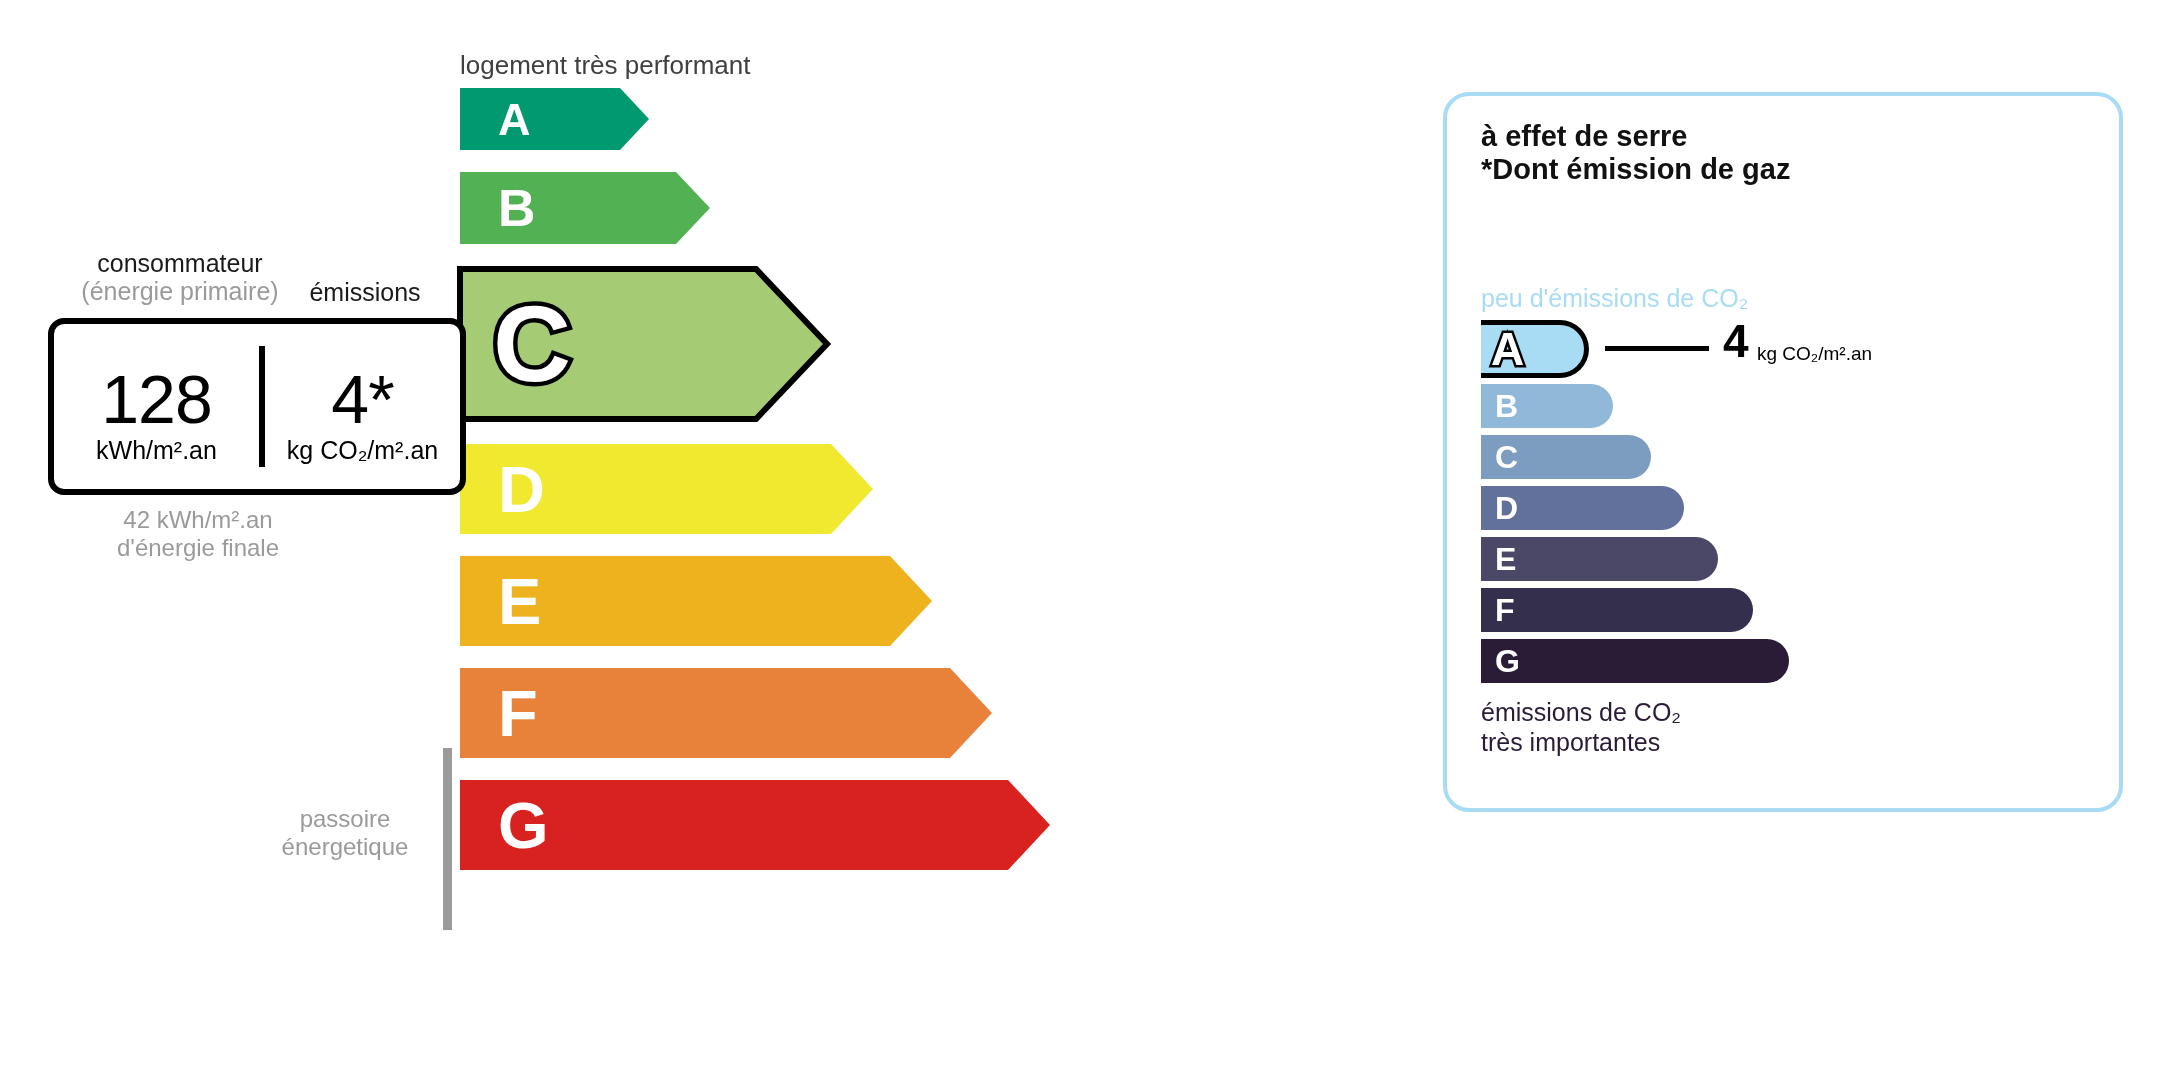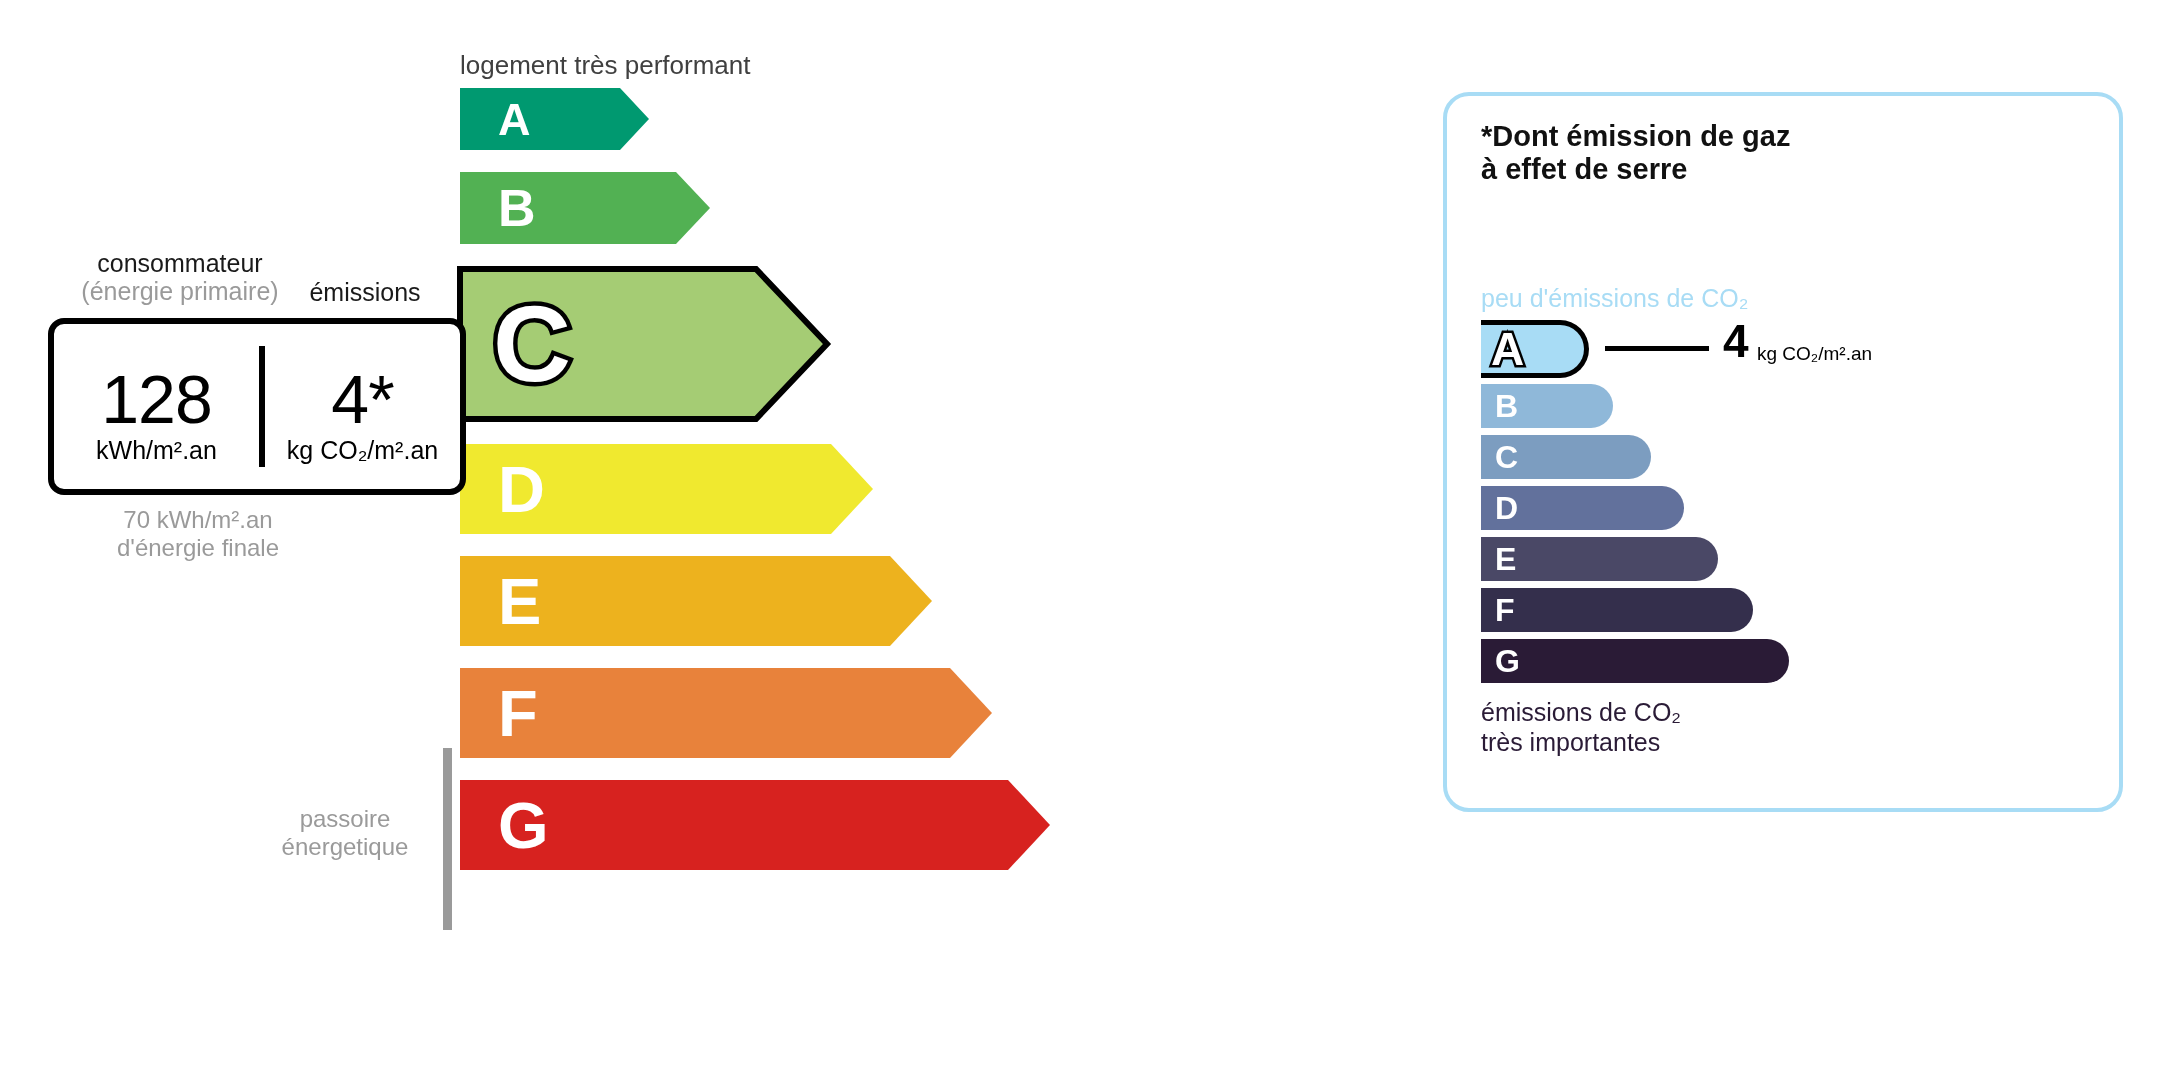--- a/index.html
+++ b/index.html
@@ -270,21 +270,21 @@
         <div class="vb-unit">kWh/m².an</div>
       </div>
       <div class="vb-divider"></div>
       <div class="vb-cell right">
         <div class="vb-num">4*</div>
         <div class="vb-unit">kg CO₂/m².an</div>
       </div>
     </div>
 
     <div class="final-note">
-      <div>70 kWh/m².an</div>
+      <div>42 kWh/m².an</div>
       <div>d'énergie finale</div>
     </div>
 
     <div class="passoire-label">
       <div>passoire</div>
       <div>énergetique</div>
     </div>
     <div class="passoire-bar"></div>
 
     <div class="bars" id="energy-bars">
@@ -329,22 +329,22 @@
             <polygon points="0,0 548,0 590,45 548,90 0,90" fill="#D7221F"></polygon>
           </svg>
           <span class="letter" style="font-size: 65px;">G</span>
         </div>
       </div>
 
   </div>
 
   <div class="co2-panel">
     <div class="co2-title">
+      <div>à effet de serre</div>
       <div>*Dont émission de gaz</div>
-      <div>à effet de serre</div>
     </div>
 
     <div class="co2-caption-top">peu d'émissions de CO₂</div>
 
     <div class="co2-bars" id="co2-bars">
         <div class="co2-row highlight">
           <span class="capleft"></span>
           <span class="pill" style="width:108px;background:#A8DCF5"></span>
           <span class="co2-letter">A</span>
           <span class="co2-leader" style="left:124px;width:104px"></span>

